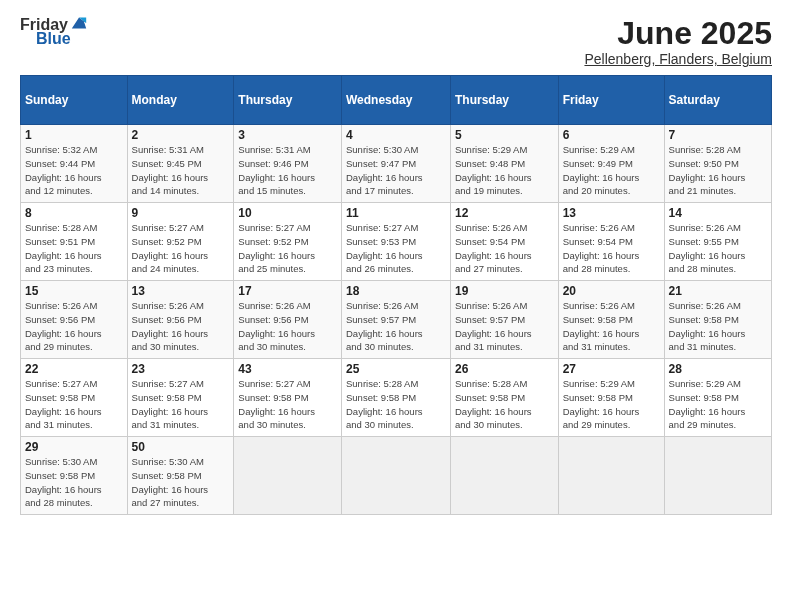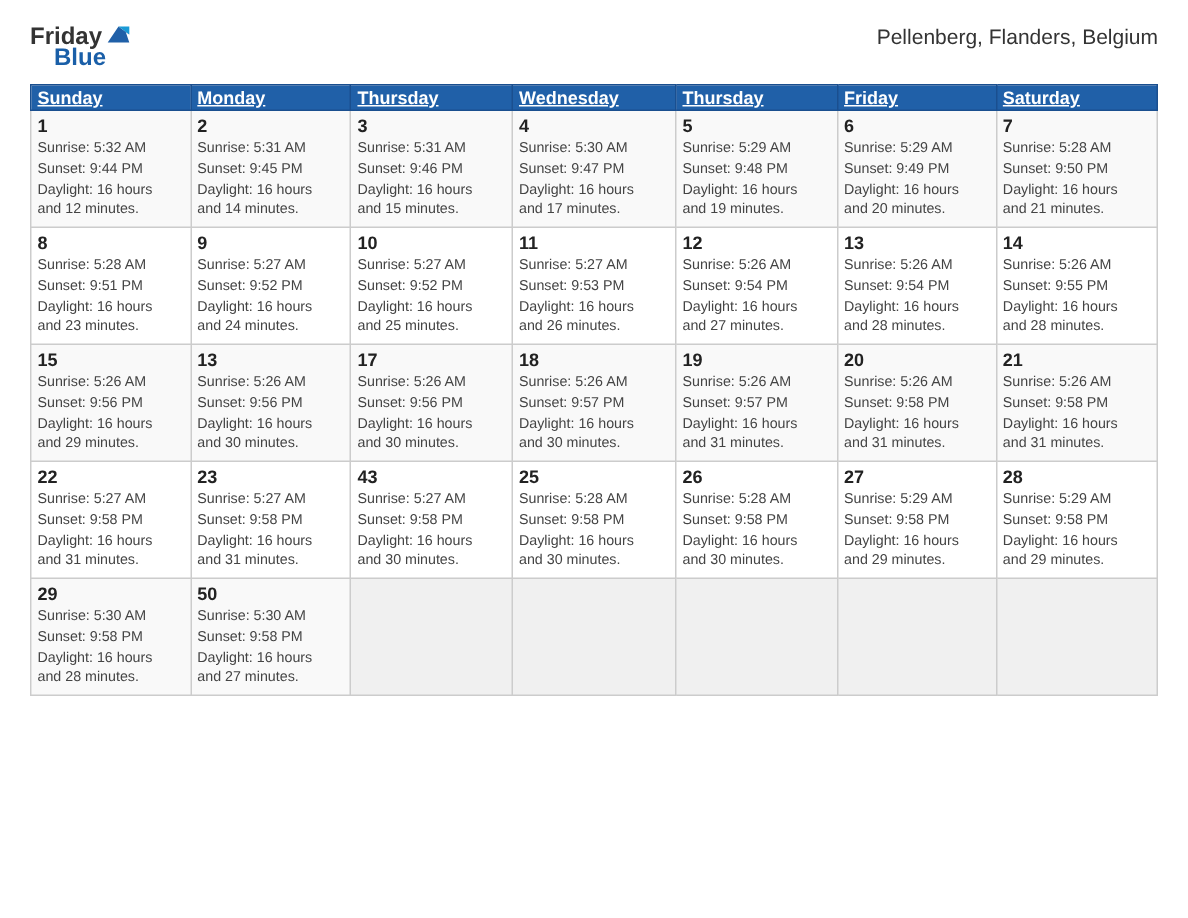--- a/index.html
+++ b/index.html
@@ -47,35 +47,35 @@
     }
     .month-title {
       font-size: 32px;
       font-weight: bold;
       color: #222;
       line-height: 1.1;
     }
     .location {
       font-size: 14px;
       color: #333;
+      text-decoration: underline;
     }
     .calendar-table {
       width: 100%;
       border-collapse: collapse;
       font-size: 10px;
     }
     .calendar-table thead tr th {
       background: #2060a8;
       color: #fff;
       font-size: 12px;
       font-weight: bold;
-      padding: 1px 4px;
+      padding: 17px 4px;
       text-align: left;
       border: 1px solid #1a4f8f;
-      text-decoration: underline;
     }
     .calendar-table tbody tr td {
       vertical-align: top;
       border: 1px solid #ccc;
       padding: 3px 4px;
       height: 78px;
       background: #fff;
       width: 113px;
     }
     .calendar-table tbody tr:nth-child(odd) td {
@@ -111,20 +111,21 @@
           <span class="logo-text-general">Friday</span>
           <svg class="logo-icon" viewBox="0 0 20 20" xmlns="http://www.w3.org/2000/svg">
             <polygon points="2,16 10,4 18,10 14,4 18,16" fill="#2060a8"></polygon>
             <polygon points="10,4 18,10 18,4" fill="#1a9ad6"></polygon>
           </svg>
         </div>
         <span class="logo-text-blue" style="margin-top:-4px;margin-left:16px;">Blue</span>
       </div>
     </div>
     <div class="title-block">
+      <div class="month-title">June 2025</div>
       <div class="location">Pellenberg, Flanders, Belgium</div>
     </div>
   </div>
 
   <table class="calendar-table">
     <thead>
       <tr>
       <th>Sunday</th>
           <th>Monday</th>
           <th>Thursday</th>

